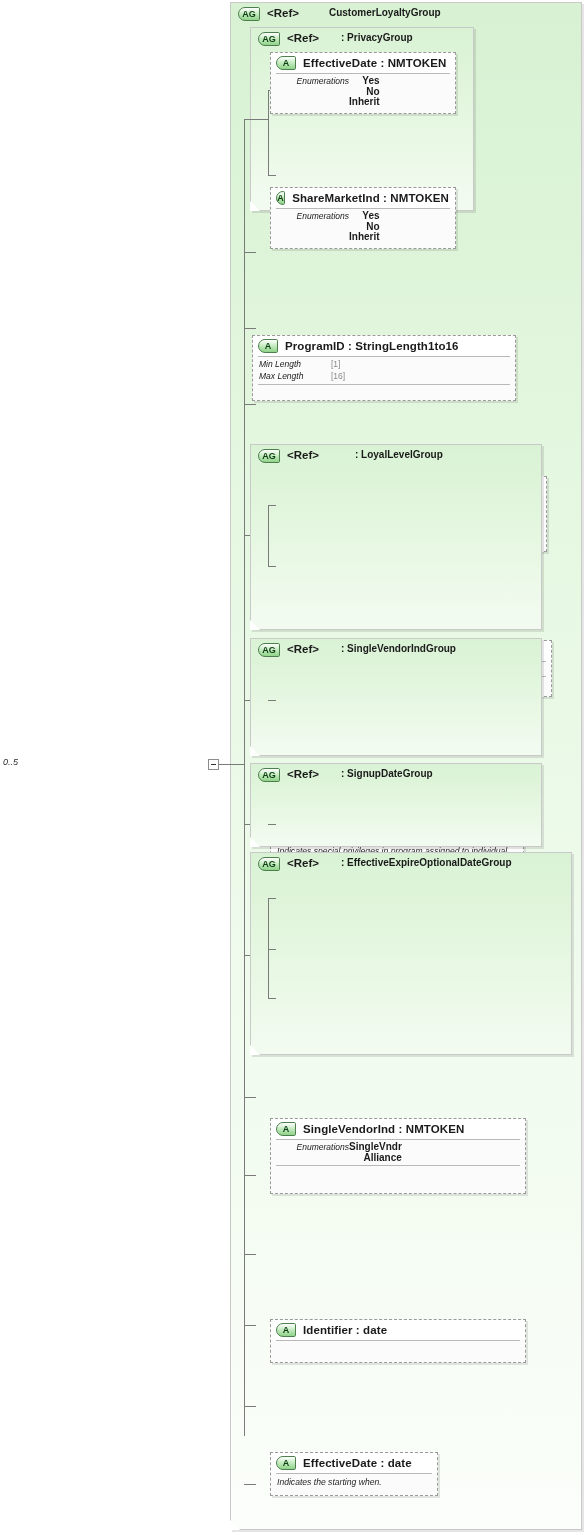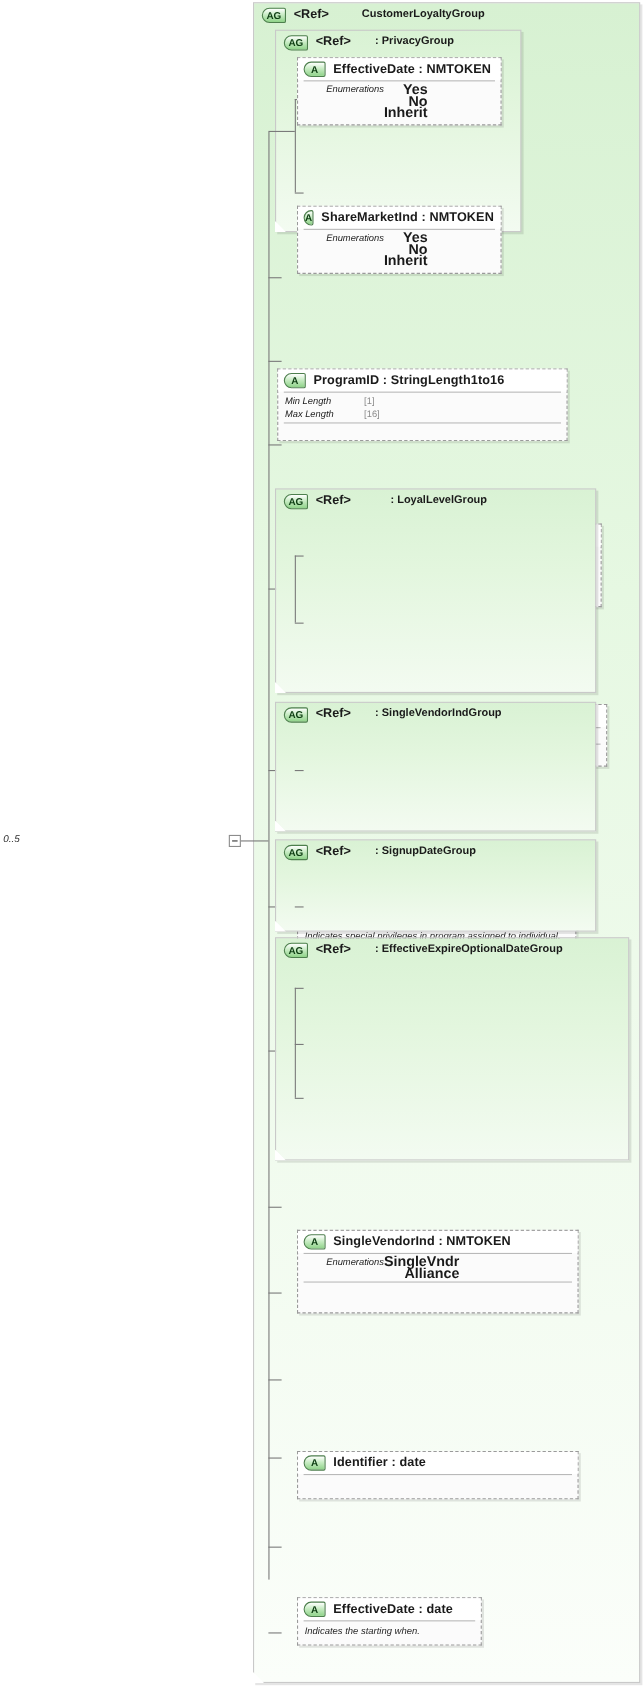--- a/index.html
+++ b/index.html
@@ -74,21 +74,21 @@
   .facetrow { display: flex; }
   .facetrow .fname {
     font-style: italic;
     width: 72px; flex: 0 0 72px;
   }
   .facetrow .fval { color: #8a8a8a; }
 
   .enums { padding: 2px 6px; font-size: 8.5px; line-height: 11px; }
   .enums .row { display: flex; text-align: right; }
   .enums .lbl { font-style: italic; width: 72px; flex: 0 0 72px; color:#1a1a1a;}
-  .enums .vals { font-weight: bold; font-size: 13px; color: #1a1a1a; line-height: 10.5px;}
+  .enums .vals { font-weight: bold; font-size: 10px; color: #1a1a1a; line-height: 10.5px;}
 
   .ann {
     padding: 3px 6px 4px 6px;
     font-size: 8.6px;
     font-style: italic;
     color: #1f1f1f;
     line-height: 11px;
   }
   .patrow { display:flex; padding: 2px 6px; font-size:8.5px; }
   .patrow .fname { font-style: italic; font-weight:600; width:56px; flex:0 0 56px;}

